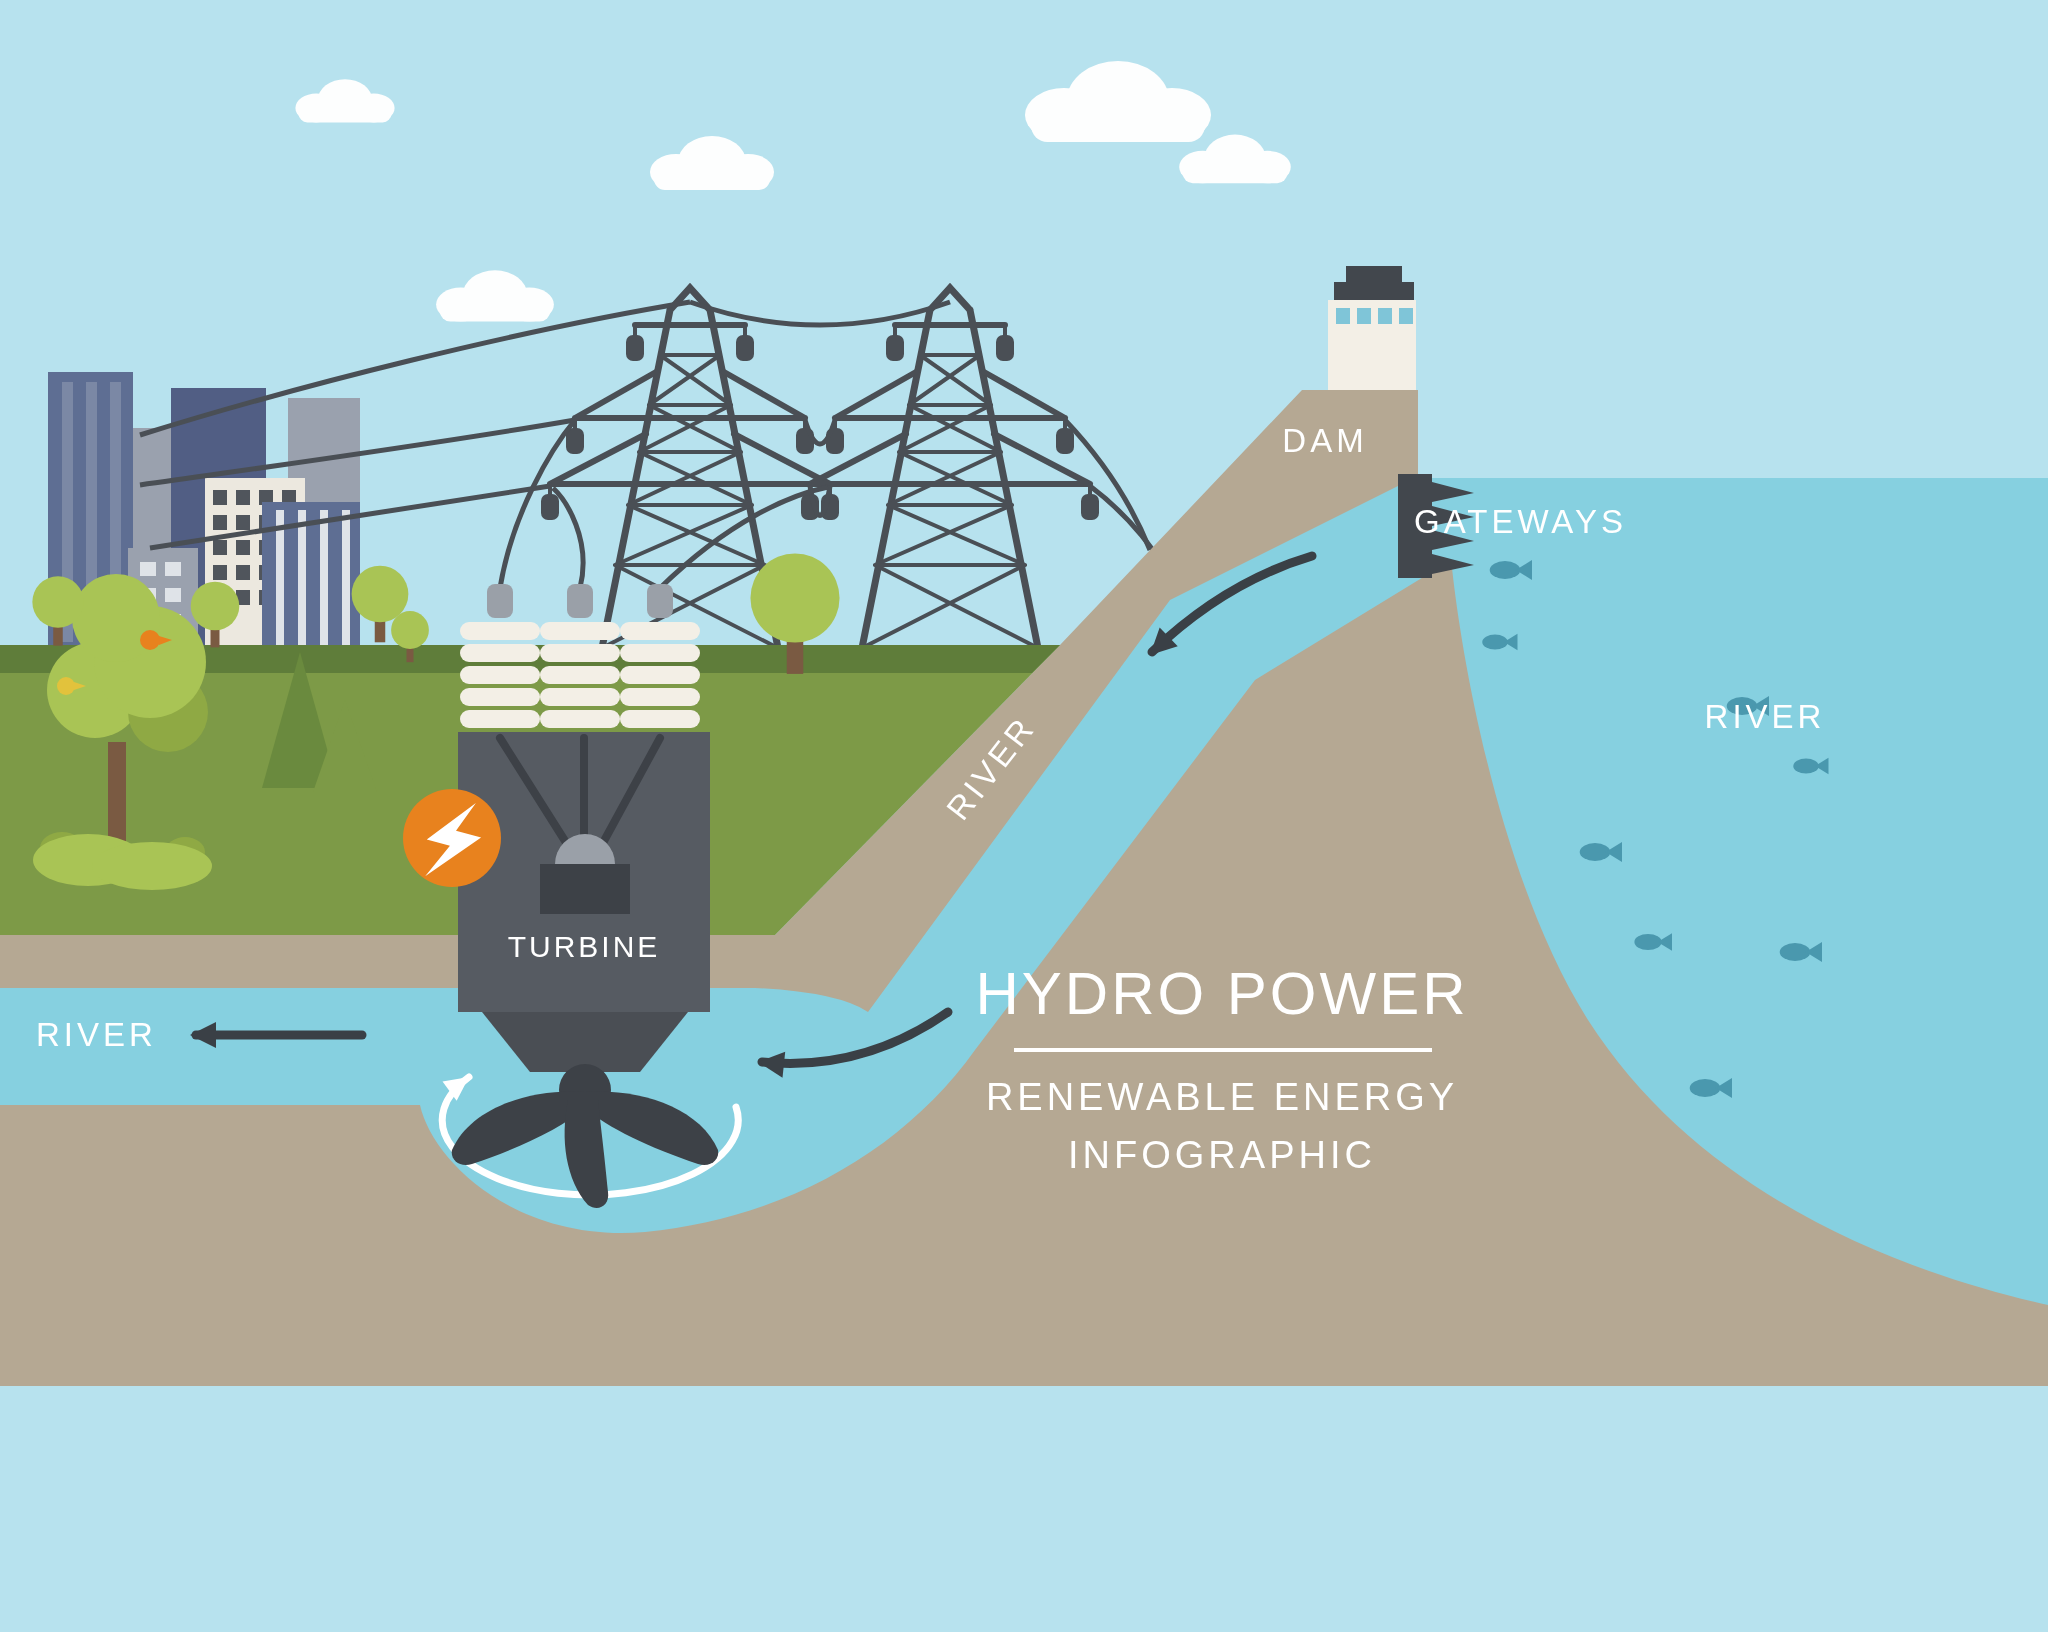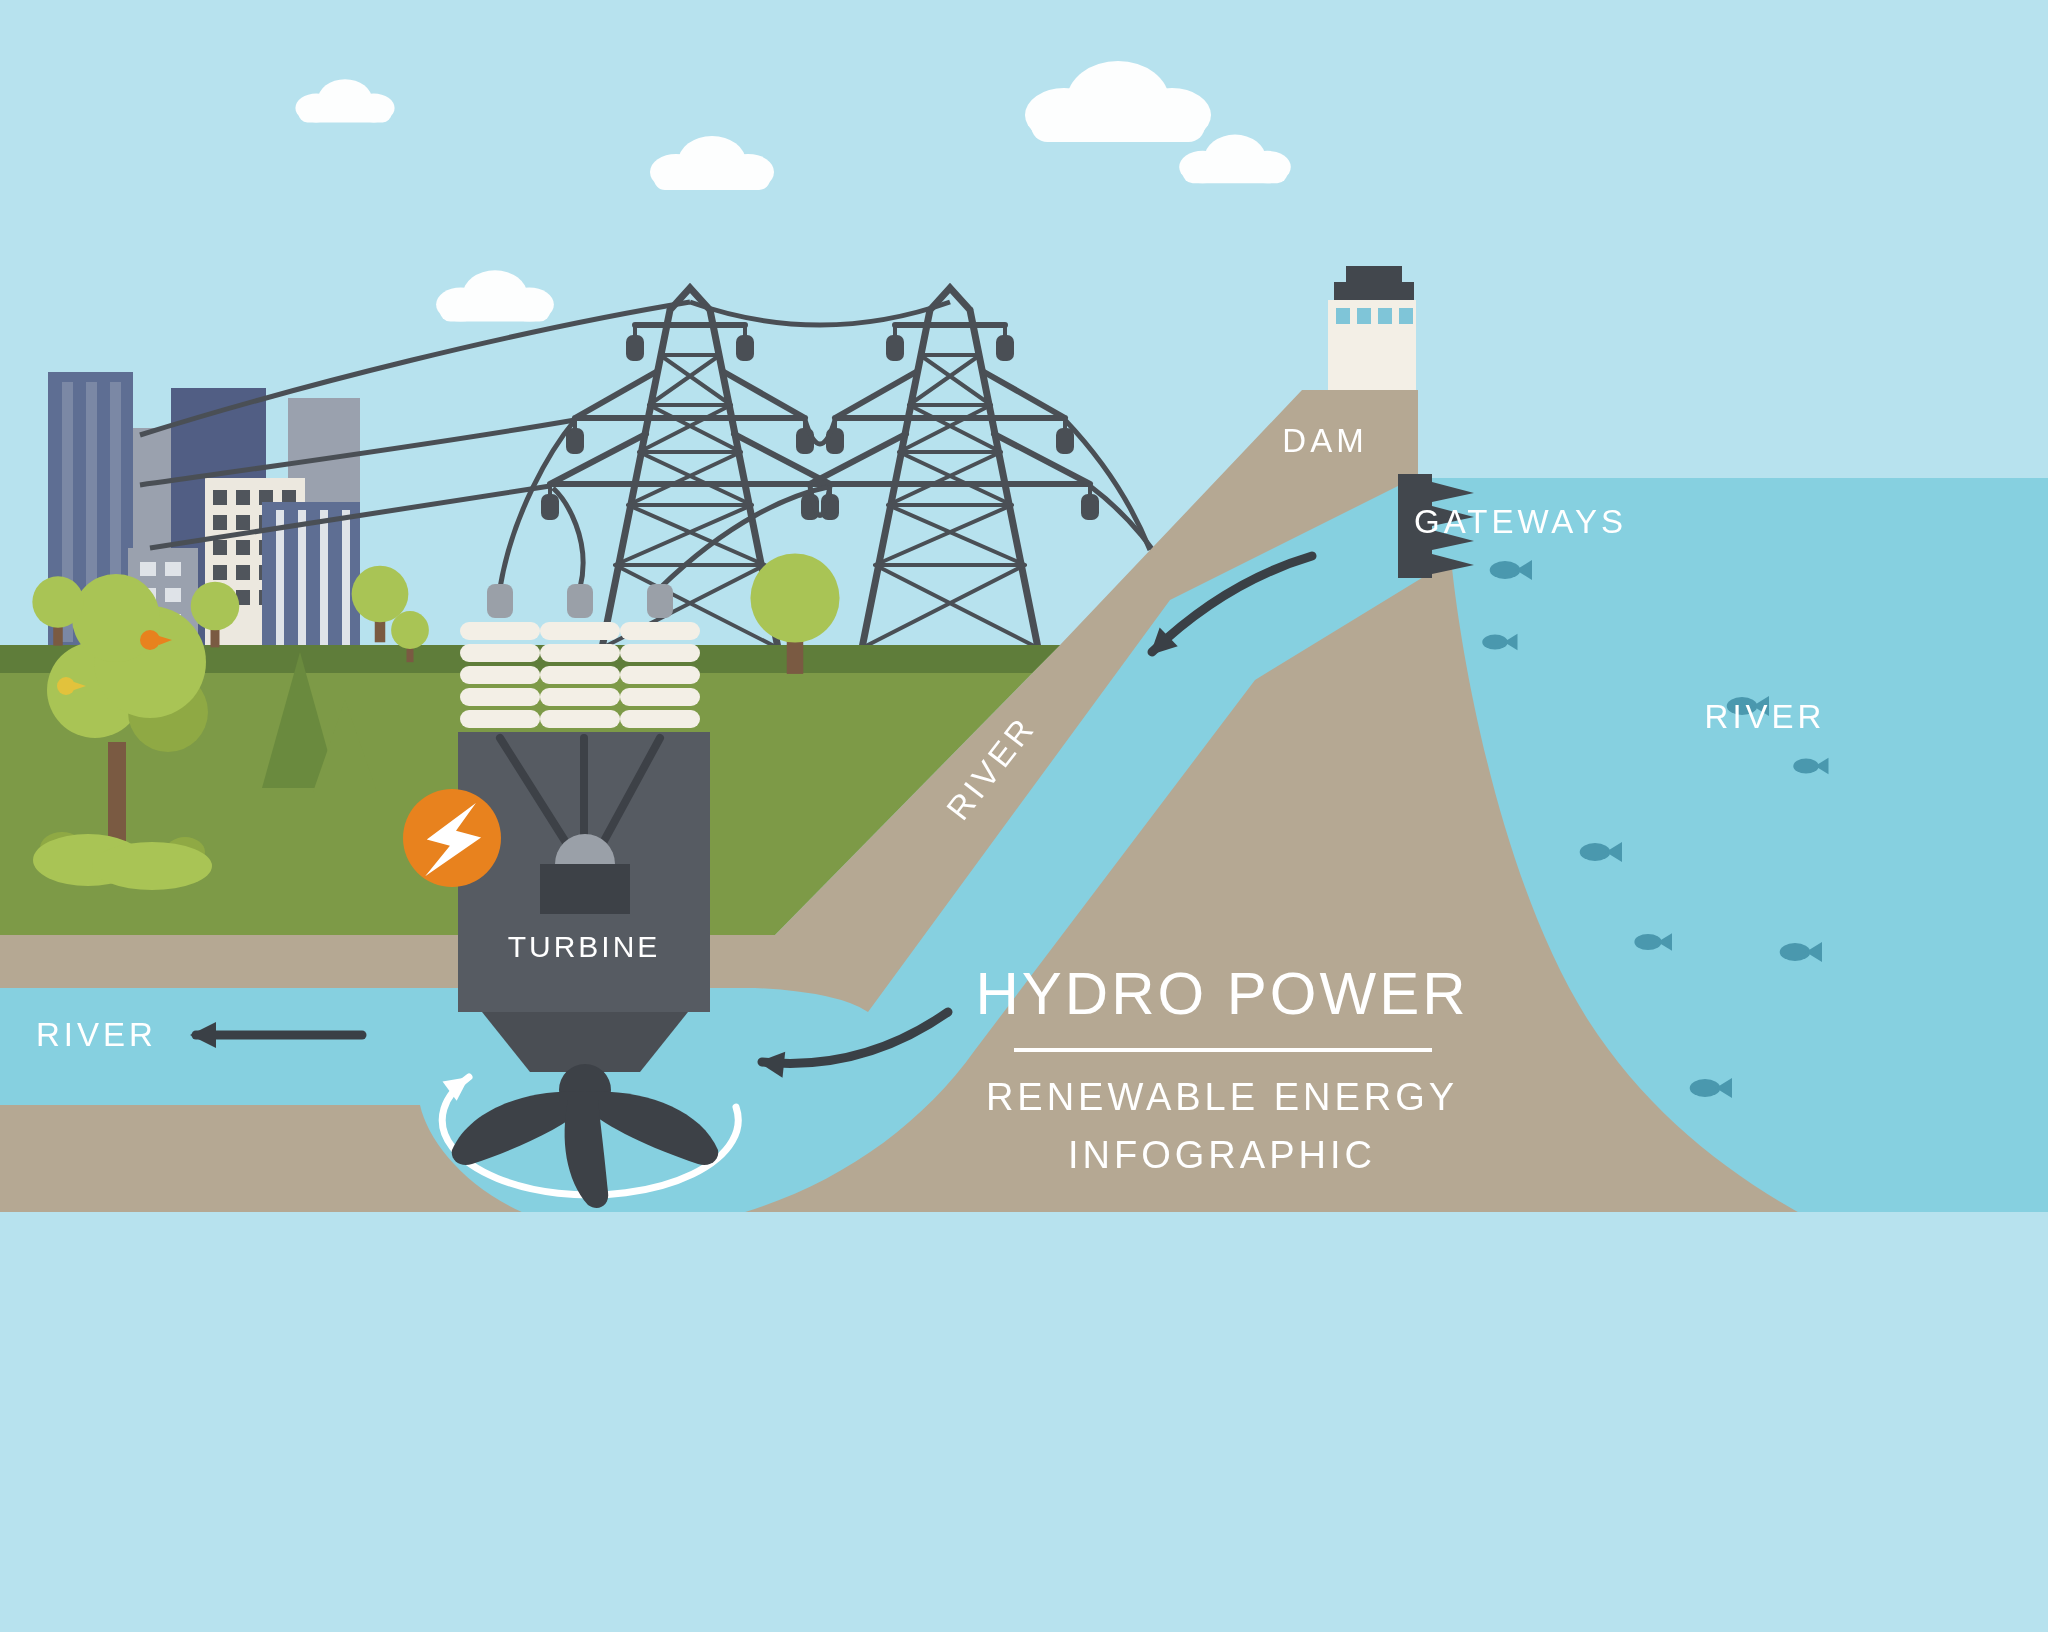--- a/index.html
+++ b/index.html
@@ -1,16 +1,16 @@
 <!DOCTYPE html>
 <html style="--c-sky: #b7e2ee; --c-cloud: #fdfefe; --c-water: #86d0e0; --c-ground: #b5a893; --c-grass: #7d9a47; --c-grass_dark: #5f7d3a; --c-dark: #42474d; --c-steel: #4a4f55; --c-structure: #565b62; --c-structure_deep: #3d4147; --c-funnel: #4a4e54; --c-cream: #f3efe6; --c-cap_gray: #9aa0a8; --c-orange: #e8821e; --c-text: #ffffff; --c-tree: #a9c455; --c-tree_dark: #8fa944; --c-pine: #6a8a3e; --c-trunk: #7a5a42; --c-fish: #4a98ae; --c-arrow: #3a4046; --c-window_blue: #7fc5d8; --c-building_dark: #515e84; --c-building_mid: #5e6e93; --c-building_stripe: #7b88a5; --c-building_gray: #9aa1ae; --c-building_light: #ece8df; --c-window_dark: #50555c; --c-window_light: #dfe3e8; --c-bird_orange: #e8821e; --c-bird_yellow: #e2c23c;"><head>
 <meta charset="utf-8">
 <style>
   html,body{margin:0;padding:0;background:#b7e2ee;}
-  #canvas{position:relative;width:2048px;height:1212px;overflow:hidden;}
+  #canvas{position:relative;width:2048px;height:1386px;overflow:hidden;}
   svg{display:block;}
   text{font-family:"Liberation Sans","DejaVu Sans",sans-serif;fill:var(--c-text);}
   .lbl{font-size:33px;letter-spacing:4px;}
   .title{font-size:60px;letter-spacing:3px;}
   .sub{font-size:38px;letter-spacing:4px;}
   .turb{font-size:30px;letter-spacing:3px;}
   .f-sky{fill:var(--c-sky);}     .f-cloud{fill:var(--c-cloud);}
   .f-water{fill:var(--c-water);} .f-ground{fill:var(--c-ground);}
   .f-grass{fill:var(--c-grass);} .f-grassdark{fill:var(--c-grass_dark);}
   .f-dark{fill:var(--c-dark);}   .f-steel{fill:var(--c-steel);}

